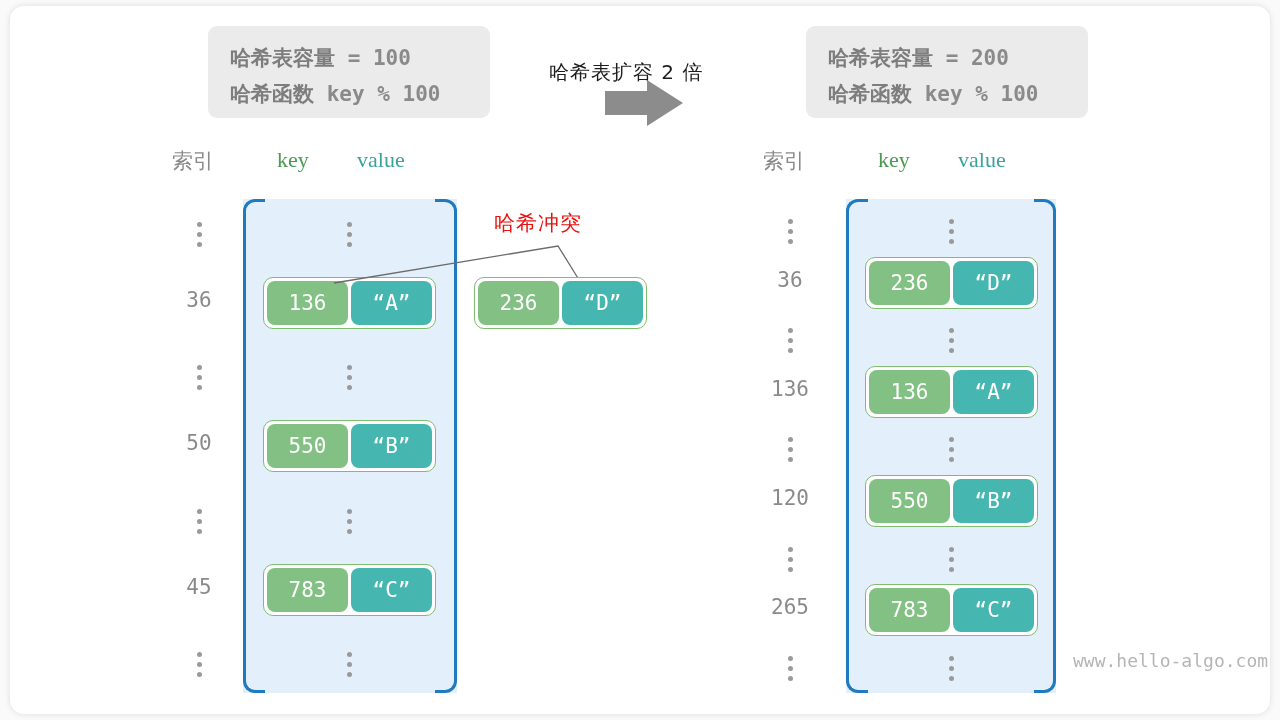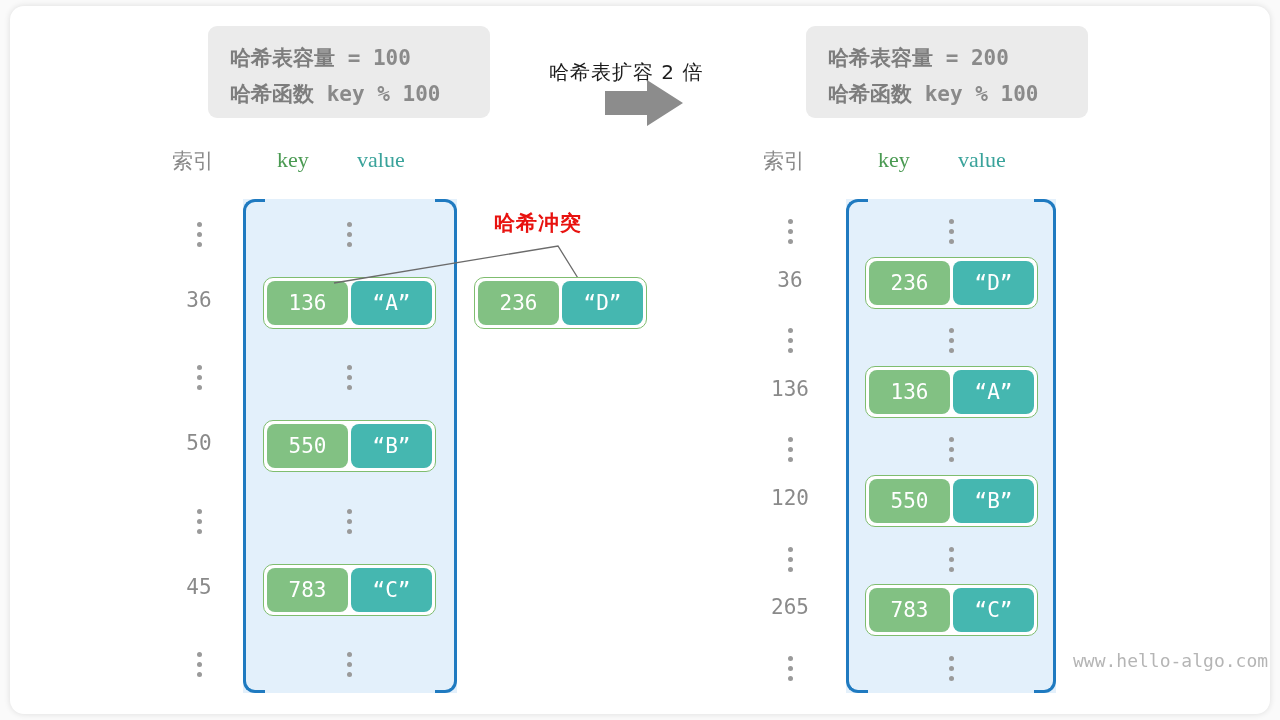--- a/index.html
+++ b/index.html
@@ -157,21 +157,21 @@
     background: #9a9a9a;
     margin: 0 auto 5px auto;
   }
   .vdots i:last-child { margin-bottom: 0; }
 
   
   .collision-label {
     position: absolute;
     color: #e8120f;
     font-size: 21px;
-    font-weight: bold;
+    font-weight: normal;
     white-space: pre;
     letter-spacing: 1px;
   }
 
   
   .watermark {
     position: absolute;
     font-family: "DejaVu Sans Mono", "Liberation Mono", monospace;
     font-size: 18px;
     color: #b5b5b5;

